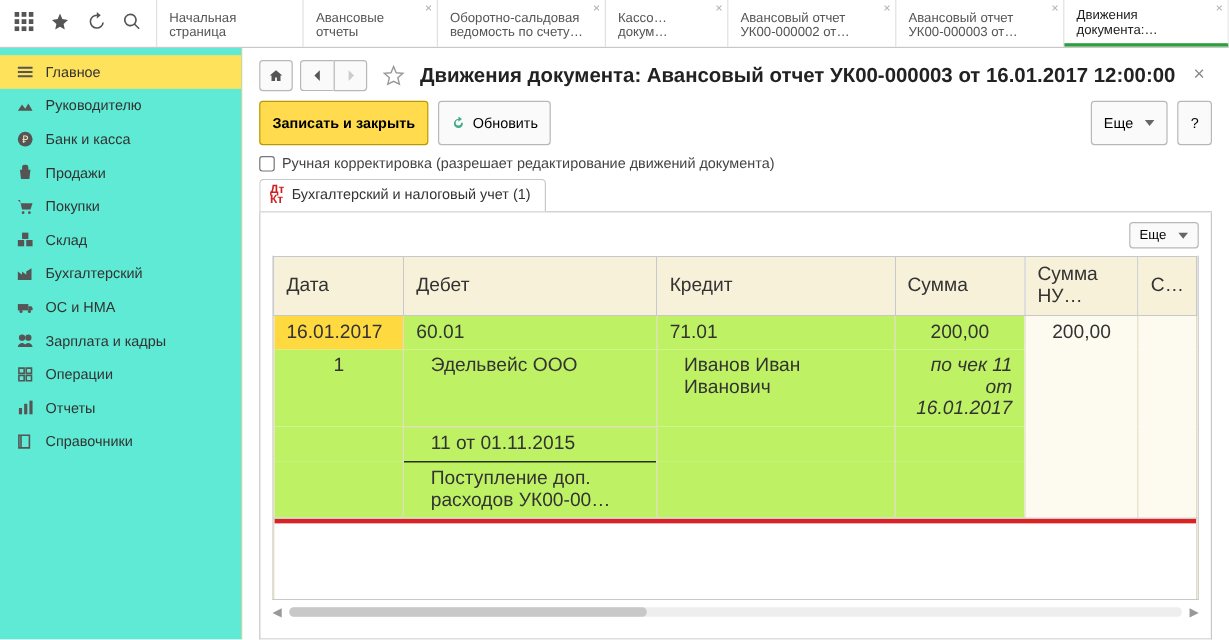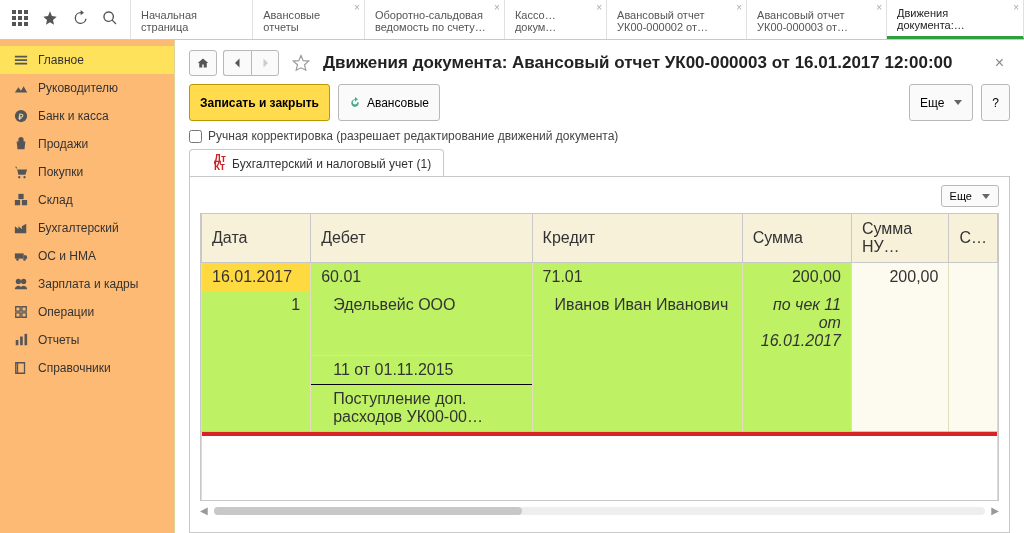--- a/index.html
+++ b/index.html
@@ -7,21 +7,21 @@
 
   .topbar { height: 40px; background: #fff; border-bottom: 1px solid #c8c8c8; display: flex; align-items: stretch; }
   .topbar-icons { display: flex; align-items: center; gap: 14px; padding: 0 12px; border-right: 1px solid #e0e0e0; }
   .topbar-icons svg { width: 16px; height: 16px; fill: #555; }
   .tabs { display: flex; flex: 1; overflow: hidden; }
   .tab { position: relative; padding: 6px 10px 4px 10px; border-right: 1px solid #e0e0e0; font-size: 11px; color: #555; display: flex; flex-direction: column; justify-content: center; max-width: 140px; cursor: pointer; }
   .tab .close { position: absolute; top: 2px; right: 4px; font-size: 10px; color: #aaa; }
   .tab.active { border-bottom: 3px solid #2e9e3f; color: #222; }
 
   .shell { display: flex; height: calc(100% - 40px); }
-  .sidebar { width: 175px; background: #fdba74; border-right: 1px solid #dcd29a; padding-top: 6px; }
+  .sidebar { width: 202px; background: #5eead4; border-right: 1px solid #dcd29a; padding-top: 6px; }
   .nav-item { display: flex; align-items: center; gap: 10px; padding: 7px 14px; font-size: 12px; color: #333; cursor: pointer; }
   .nav-item svg { width: 14px; height: 14px; fill: #555; flex-shrink: 0; }
   .nav-item.hl { background: #ffe25c; }
 
   .content { flex: 1; background: #fff; position: relative; padding: 10px 14px 0 14px; display: flex; flex-direction: column; }
 
   .page-header { display: flex; align-items: center; gap: 6px; margin-bottom: 8px; }
   .icon-btn { border: 1px solid #b8b8b8; background: #fafafa; border-radius: 3px; height: 26px; min-width: 28px; display: inline-flex; align-items: center; justify-content: center; cursor: pointer; }
   .icon-btn svg { width: 12px; height: 12px; fill: #555; }
   .nav-pair { display: flex; }
@@ -34,35 +34,35 @@
   .action-row { display: flex; align-items: center; gap: 8px; margin-bottom: 8px; }
   .btn { border: 1px solid #b8b8b8; background: #fafafa; border-radius: 3px; height: 37px; padding: 0 10px; display: inline-flex; align-items: center; gap: 6px; font-size: 12px; cursor: pointer; }
   .btn.primary { background: #ffdb4d; border-color: #b89a00; font-weight: bold; }
   .btn svg { width: 12px; height: 12px; fill: #4a8; }
   .spacer { flex: 1; }
 
   .check-row { display: flex; align-items: center; gap: 6px; margin-bottom: 6px; font-size: 12px; color: #444; }
   .check-row input { width: 13px; height: 13px; }
 
   .tab-strip { display: flex; border-bottom: 1px solid #c8c8c8; }
-  .inner-tab { display: flex; align-items: flex-end; gap: 6px; padding: 5px 12px 5px 24px; border: 1px solid #c8c8c8; border-bottom: none; background: #fff; font-size: 12px; border-top-left-radius: 4px; border-top-right-radius: 4px; cursor: pointer; }
+  .inner-tab { display: flex; align-items: flex-start; gap: 6px; padding: 5px 12px 5px 8px; border: 1px solid #c8c8c8; border-bottom: none; background: #fff; font-size: 12px; border-top-left-radius: 4px; border-top-right-radius: 4px; cursor: pointer; }
   .dk-icon { color: #c22; font-weight: bold; font-size: 10px; line-height: 8px; }
 
   .grid-panel { border: 1px solid #c8c8c8; border-top: none; padding: 8px 10px 16px 10px; flex: 1; display: flex; flex-direction: column; overflow: hidden; }
   .grid-toolbar { display: flex; justify-content: flex-end; margin-bottom: 6px; }
   .btn.sm { height: 22px; padding: 0 8px; font-size: 11px; }
   .triangle { display: inline-block; width: 0; height: 0; border-left: 4px solid transparent; border-right: 4px solid transparent; border-top: 5px solid #666; margin-left: 4px; }
 
   .grid-wrap { flex: 1; overflow: auto; border: 1px solid #c8c8c8; border-top: none; }
   table.grid { border-collapse: collapse; width: 100%; font-size: 16px; }
   .grid th { background: #f7f1d9; text-align: left; font-weight: normal; color: #333; padding: 6px 10px; border: 1px solid #c8c8c8; position: sticky; top: 0; }
   .grid td { padding: 5px 10px; border-left: 1px solid #e3ddc0; border-right: 1px solid #e3ddc0; background: #bef264; vertical-align: top; }
   .grid tr.row-top td { border-top: 1px solid #c8c8c8; font-weight: normal; }
   .grid td.sel { background: #ffd940; }
-  .grid td.num { text-align: right; }
+  .grid td.num { text-align: center; }
   .grid td.white { background: #fdfbf0; }
   .grid td.italic { font-style: italic; text-align: right; font-weight: normal; }
   .red-line { height: 4px; background: #d72323; }
 
   .hscroll { display:flex; align-items:center; gap:6px; margin-top:auto; padding-top:4px; }
   .hscroll .track { flex:1; height:8px; background:#eee; border-radius:4px; position:relative; }
   .hscroll .thumb { position:absolute; left:0; width:40%; height:100%; background:#c8c8c8; border-radius:4px; }
   .hscroll .arr { color:#999; font-size:10px; }
 </style>
 </head>
@@ -237,21 +237,21 @@
     </div>
 
     <div class="action-row">
       <button class="btn primary">
           <span>Записать и закрыть</span>
         </button>
       <button class="btn">
           <svg viewBox="0 0 16 16">
             <path d="M8 3a5 5 0 1 0 4.9 4H11a3 3 0 1 1-3-3v2l4-3-4-3v2z"></path>
           </svg>
-          <span>Авансовые</span>
+          <span>Обновить</span>
         </button>
       <div class="spacer"></div>
       <button class="btn">
           <span>Еще</span>
           <span class="triangle"></span>
         </button>
       <button class="btn">
           <span>?</span>
         </button>
     </div>

